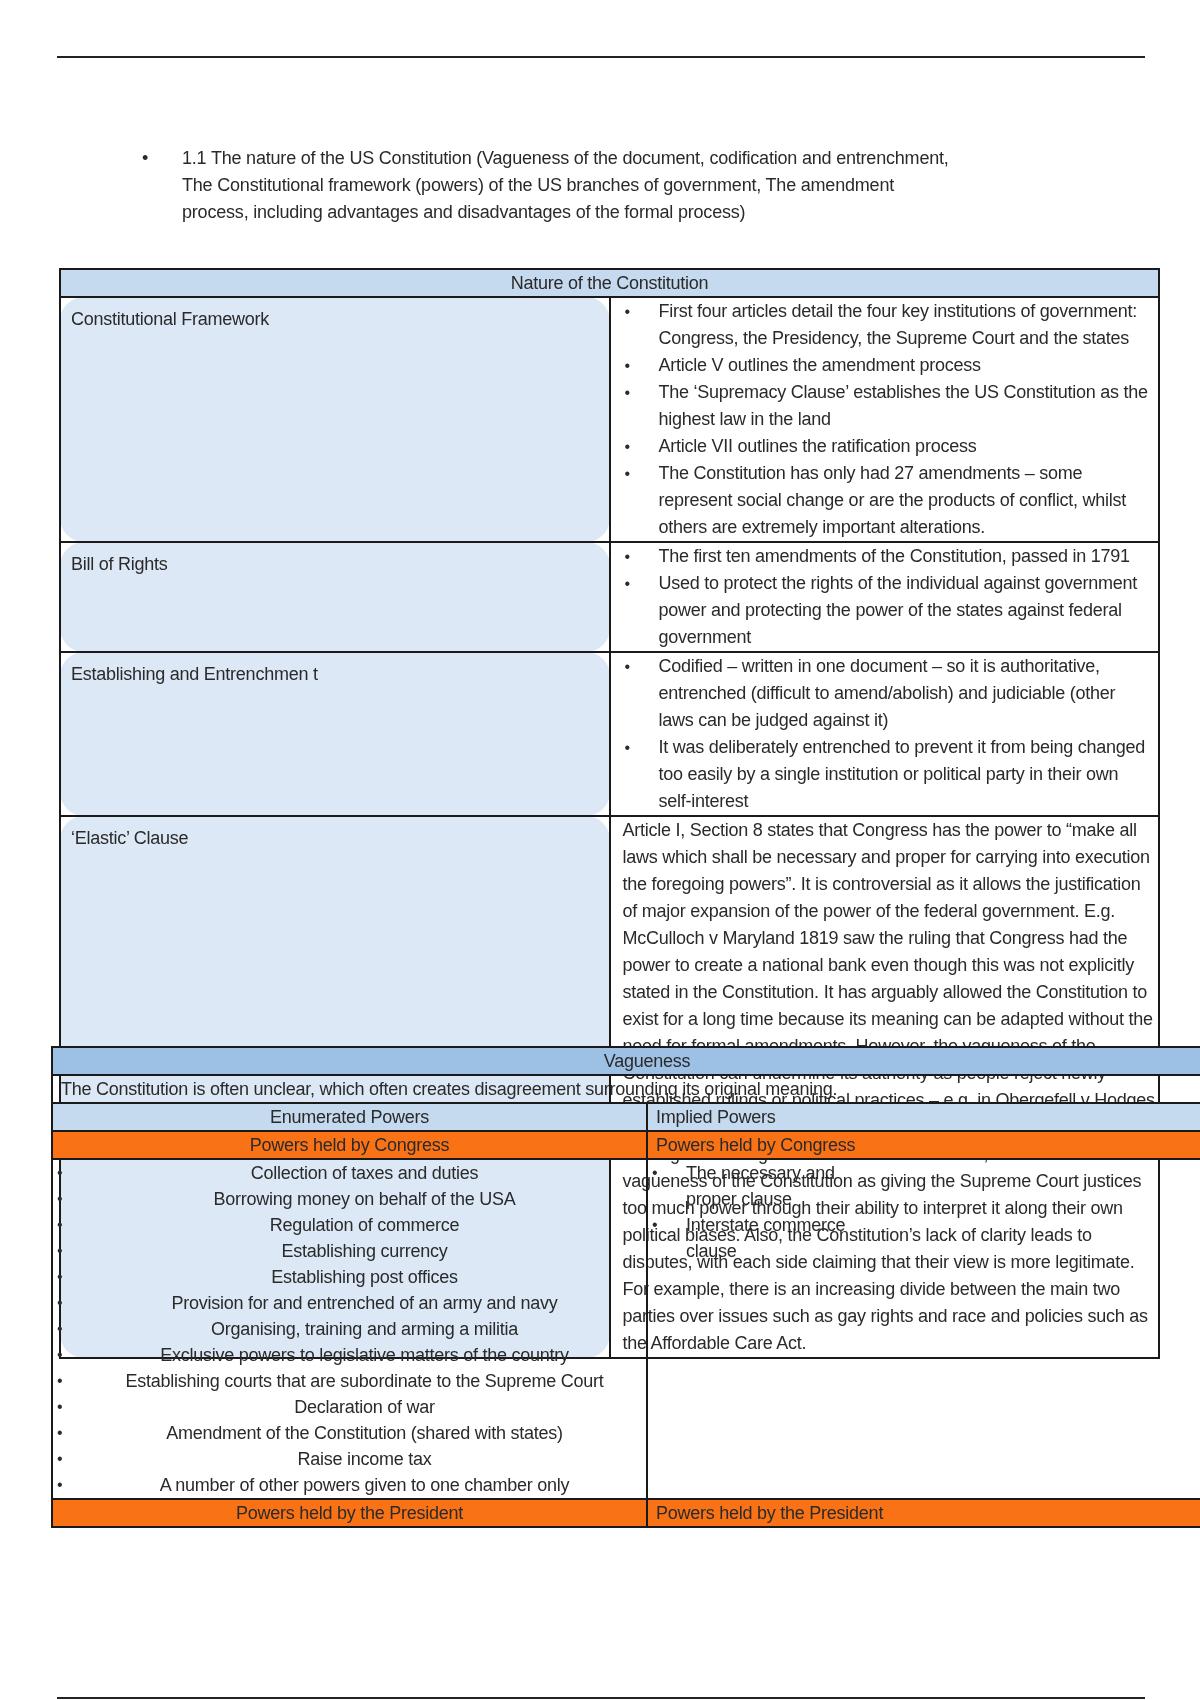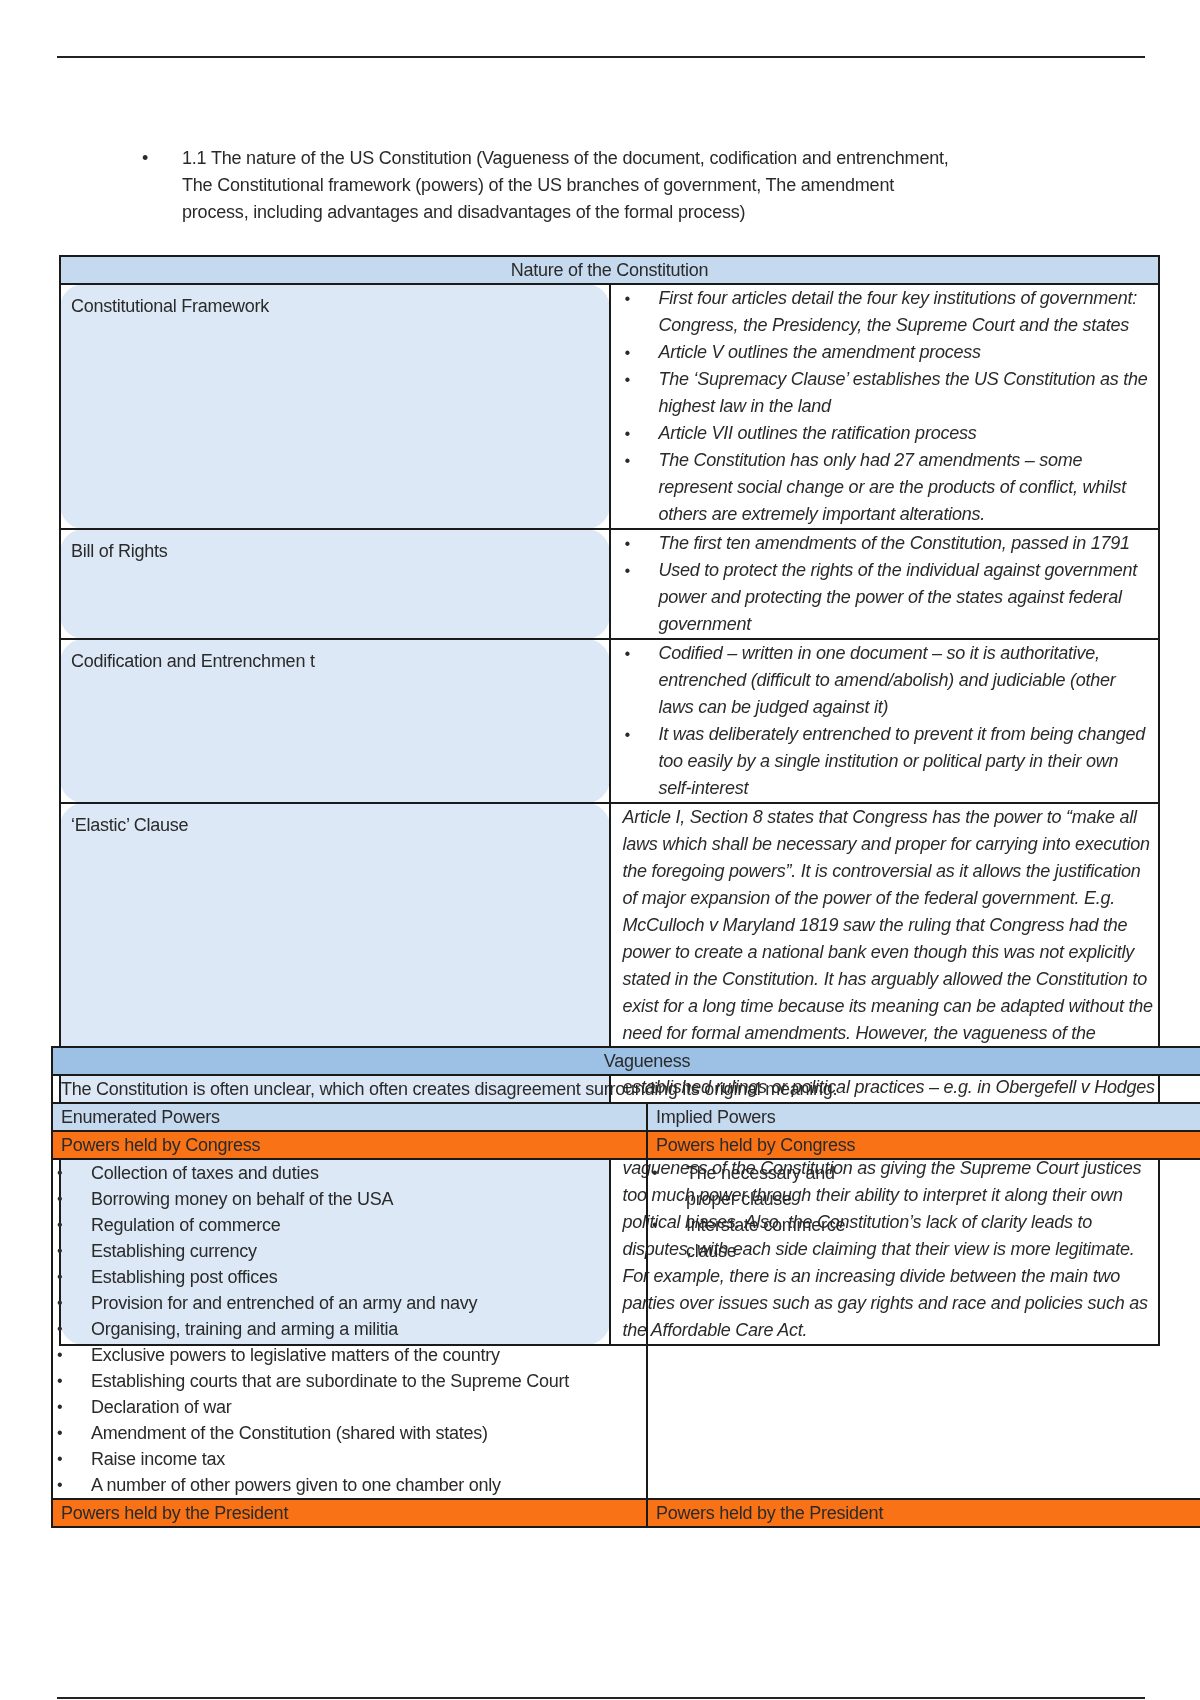--- a/index.html
+++ b/index.html
@@ -16,37 +16,37 @@
       position: absolute; left: 142px; top: 145px; width: 820px;
       font-size: 18px; line-height: 27px; letter-spacing: -0.2px;
     }
     .intro .bullet { position: absolute; left: 0; top: 0; }
     .intro .text { margin-left: 40px; display: block; }
 
     table { border-collapse: collapse; position: absolute; table-layout: fixed; }
     td { border: 2px solid #1a1a1a; vertical-align: top; font-size: 18px; line-height: 27px; padding: 0 8px; letter-spacing: -0.25px; }
 
     
-    #t1 { left: 59px; top: 255px; width: 1101px; }
+    #t1 { left: 59px; top: 268px; width: 1101px; }
     #t1 .hdr { background: #c5d9ef; text-align: center; line-height: 26px; }
     #t1 .lab { width: 135px; background: #dce8f5; padding: 8px 10px; border-radius: 24px; }
-    #t1 .cnt { padding-left: 12px; font-style: italic; }
+    #t1 .cnt { padding-left: 12px; }
     ul.bl { list-style: none; margin: 0; padding: 0; }
     ul.bl li { position: relative; padding-left: 36px; }
     ul.bl li::before { content: "\2022"; position: absolute; left: 2px; top: 0; font-size: 16px; }
     .para { padding: 0; }
 
     
     #t2 { left: 51px; top: 1046px; width: 1192px; }
     #t2 td { line-height: 26px; }
     #t2 .hdr { background: #9dc0e5; text-align: center; }
     #t2 .sub { text-align: left; }
     #t2 .colhdr { background: #c5d9ef; }
     #t2 .subhdr { background: #f97316; }
-    #t2 .c1 { width: 740px; }
+    #t2 .c1 { width: 740px; text-align: center; }
     #t2 ul.bl li { padding-left: 36px; }
   </style>
 </head>
 <body>
 
 <div class="rule top"></div>
 
 <div class="intro">
   <span class="bullet">•</span>
   <span class="text">1.1 The nature of the US Constitution (Vagueness of the document, codification and entrenchment, The Constitutional framework (powers) of the US branches of government, The amendment process, including advantages and disadvantages of the formal process)</span>
@@ -72,21 +72,21 @@
   <tr>
     <td class="lab">Bill of Rights</td>
     <td class="cnt">
       <ul class="bl">
         <li>The first ten amendments of the Constitution, passed in 1791</li>
         <li>Used to protect the rights of the individual against government power and protecting the power of the states against federal government</li>
       </ul>
     </td>
   </tr>
   <tr>
-    <td class="lab">Codification and Entrenchmen t</td>
+    <td class="lab">Establishing and Entrenchmen t</td>
     <td class="cnt">
       <ul class="bl">
         <li>Codified – written in one document – so it is authoritative, entrenched (difficult to amend/abolish) and judiciable (other laws can be judged against it)</li>
         <li>It was deliberately entrenched to prevent it from being changed too easily by a single institution or political party in their own self-interest</li>
       </ul>
     </td>
   </tr>
   <tr>
     <td class="lab">‘Elastic’ Clause</td>
     <td class="cnt para">Article I, Section 8 states that Congress has the power to “make all laws which shall be necessary and proper for carrying into execution the foregoing powers”. It is controversial as it allows the justification of major expansion of the power of the federal government. E.g. McCulloch v Maryland 1819 saw the ruling that Congress had the power to create a national bank even though this was not explicitly stated in the Constitution. It has arguably allowed the Constitution to exist for a long time because its meaning can be adapted without the need for formal amendments. However, the vagueness of the Constitution can undermine its authority as people reject newly established rulings or political practices – e.g. in Obergefell v Hodges 2015, some politicians/judges claimed that the Supreme Court was no longer following the Constitution. In addition, some see the vagueness of the Constitution as giving the Supreme Court justices too much power through their ability to interpret it along their own political biases. Also, the Constitution’s lack of clarity leads to disputes, with each side claiming that their view is more legitimate. For example, there is an increasing divide between the main two parties over issues such as gay rights and race and policies such as the Affordable Care Act.</td>

